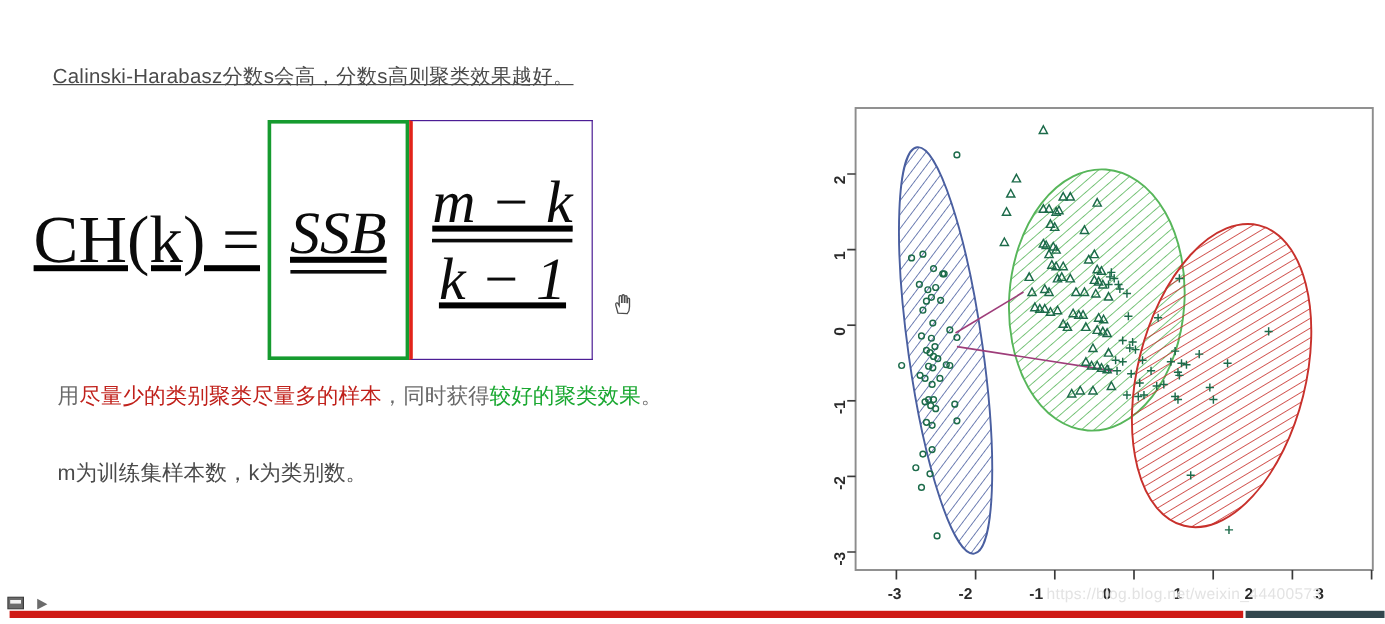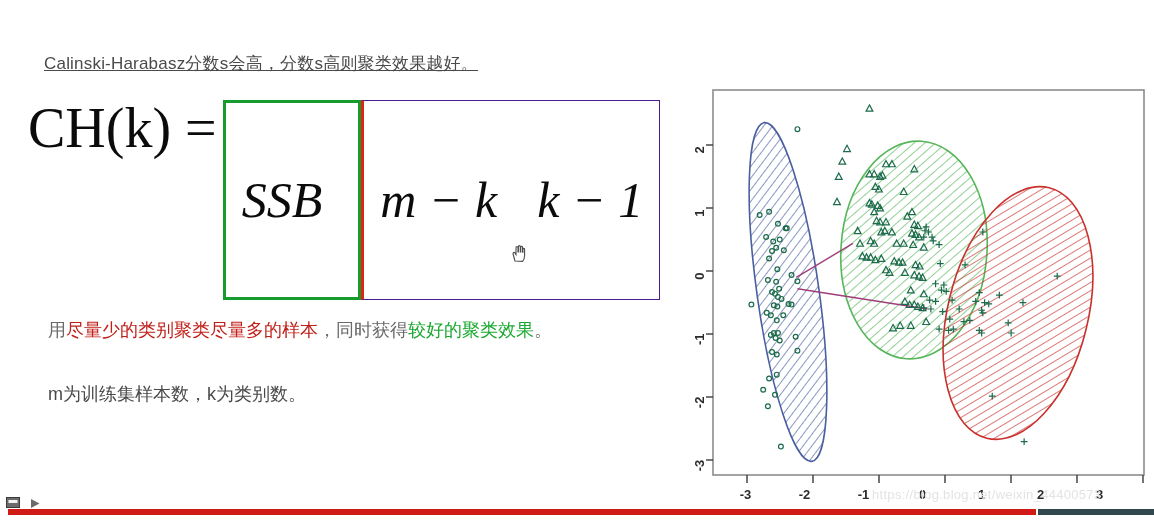--- a/index.html
+++ b/index.html
@@ -36,42 +36,43 @@
   }
   .colon { color: #4a4a4a; }
 
   
   #formula {
     position: absolute;
     left: 28px;
     top: 100px;
     height: 200px;
     display: flex;
+    align-items: center;
+    text-decoration: underline;
   }
   .lhs {
     font-family: "Liberation Serif", serif;
     font-size: 56px;
     color: #0b0b0b;
     line-height: 1;
     padding-right: 6px;
   }
   .boxed {
     display: flex;
     align-items: stretch;
     height: 200px;
   }
   .frac-box {
     box-sizing: border-box;
     display: flex;
-    flex-direction: row;
+    flex-direction: column;
     justify-content: center;
     align-items: center;
     padding: 6px 16px;
     position: relative;
-    gap: 20px;
   }
   .frac-box.green { border: 3px solid #169b2f; }
   .frac-box.red   { border: 1px solid #4c1d95; border-left: 3px solid #e2231a; margin-left: 0; }
   .frac-num, .frac-den {
     font-family: "Liberation Serif", serif;
     font-style: italic;
     font-size: 50px;
     line-height: 1.05;
     color: #0b0b0b;
     text-align: center;

